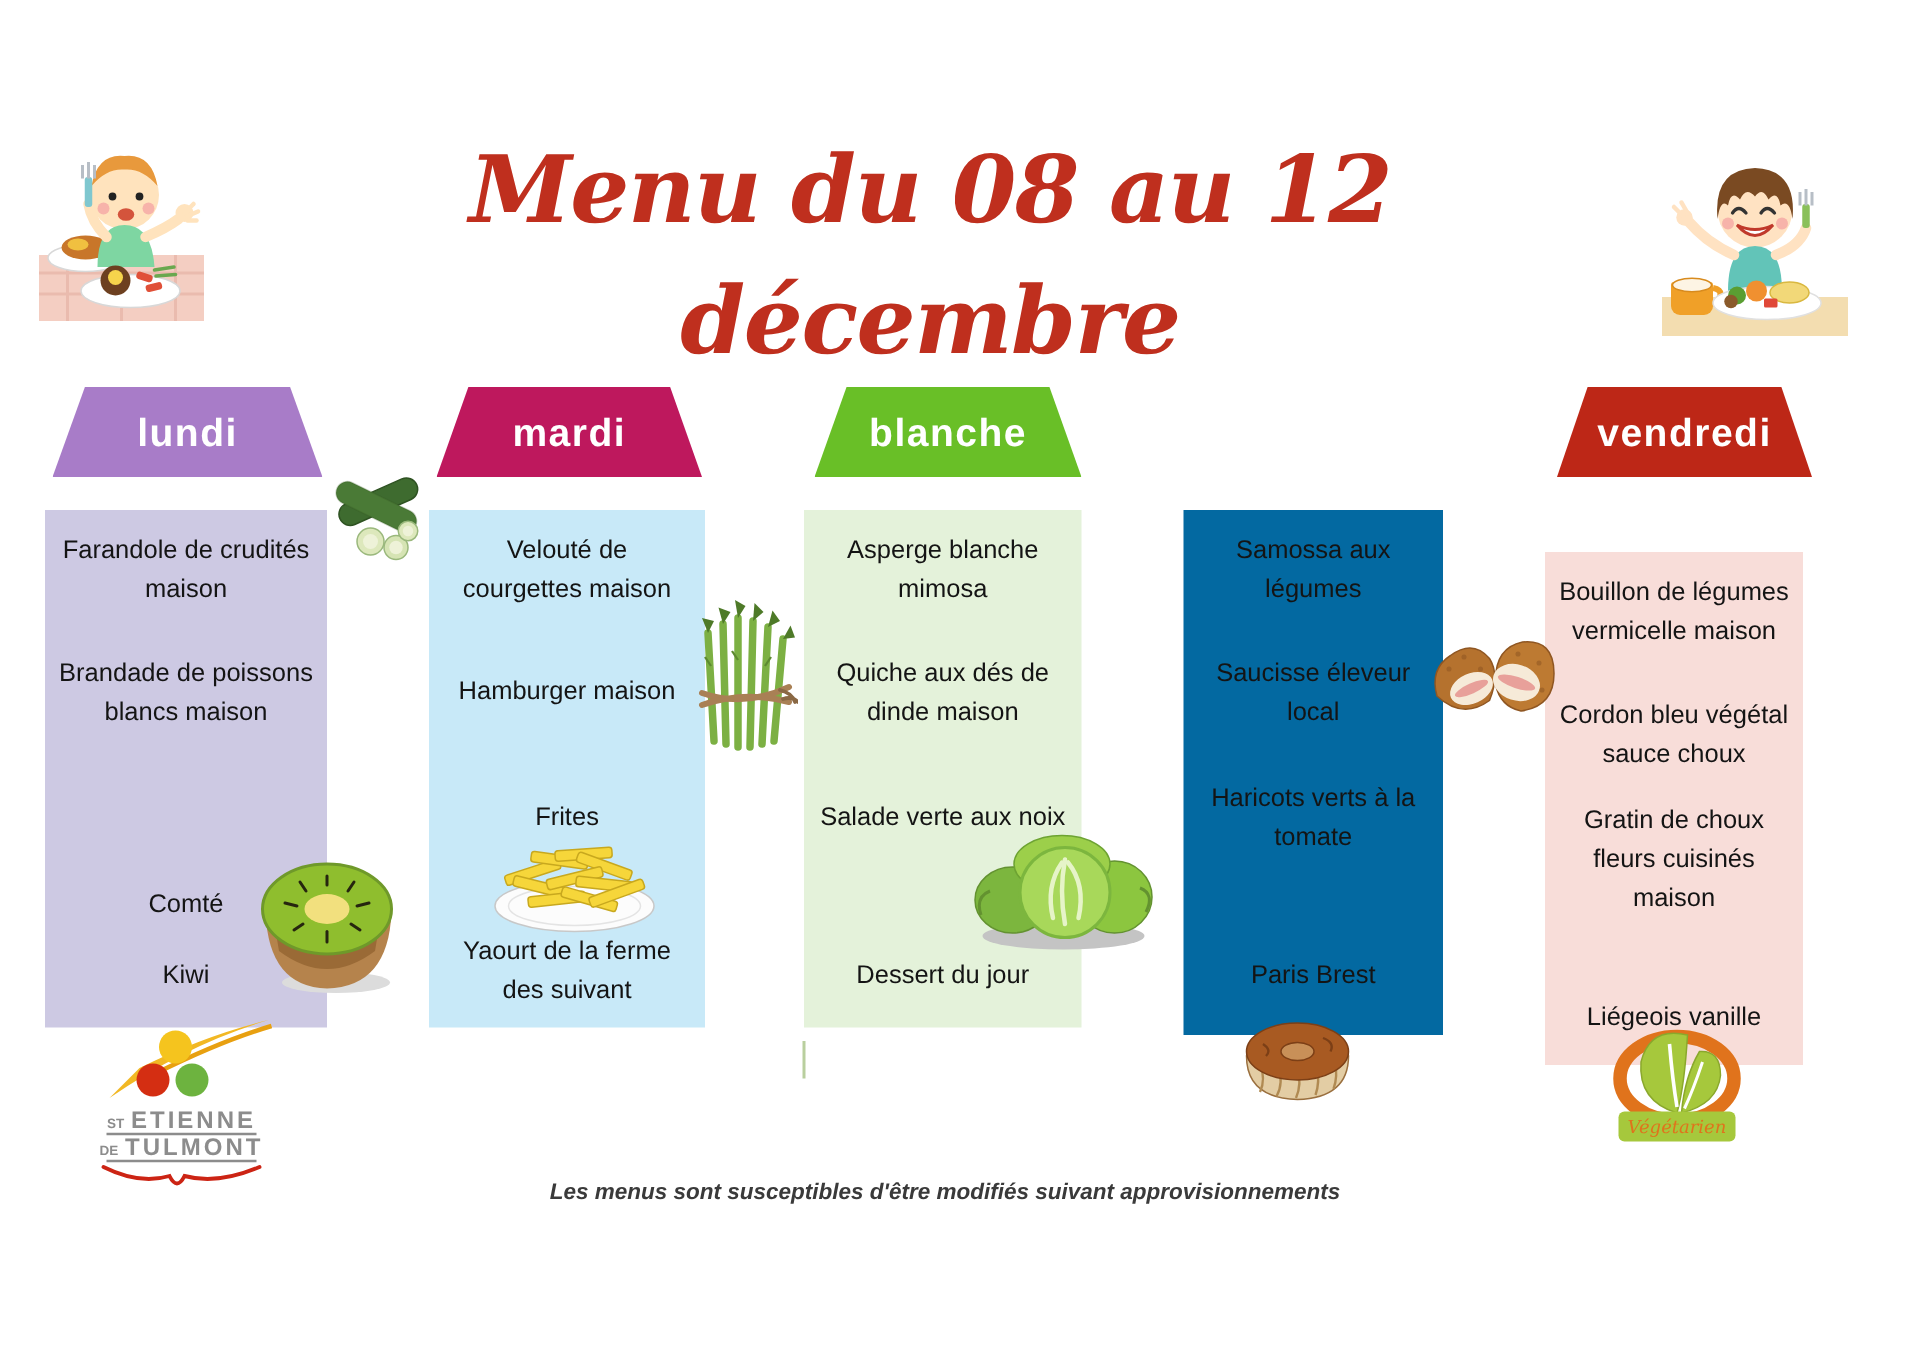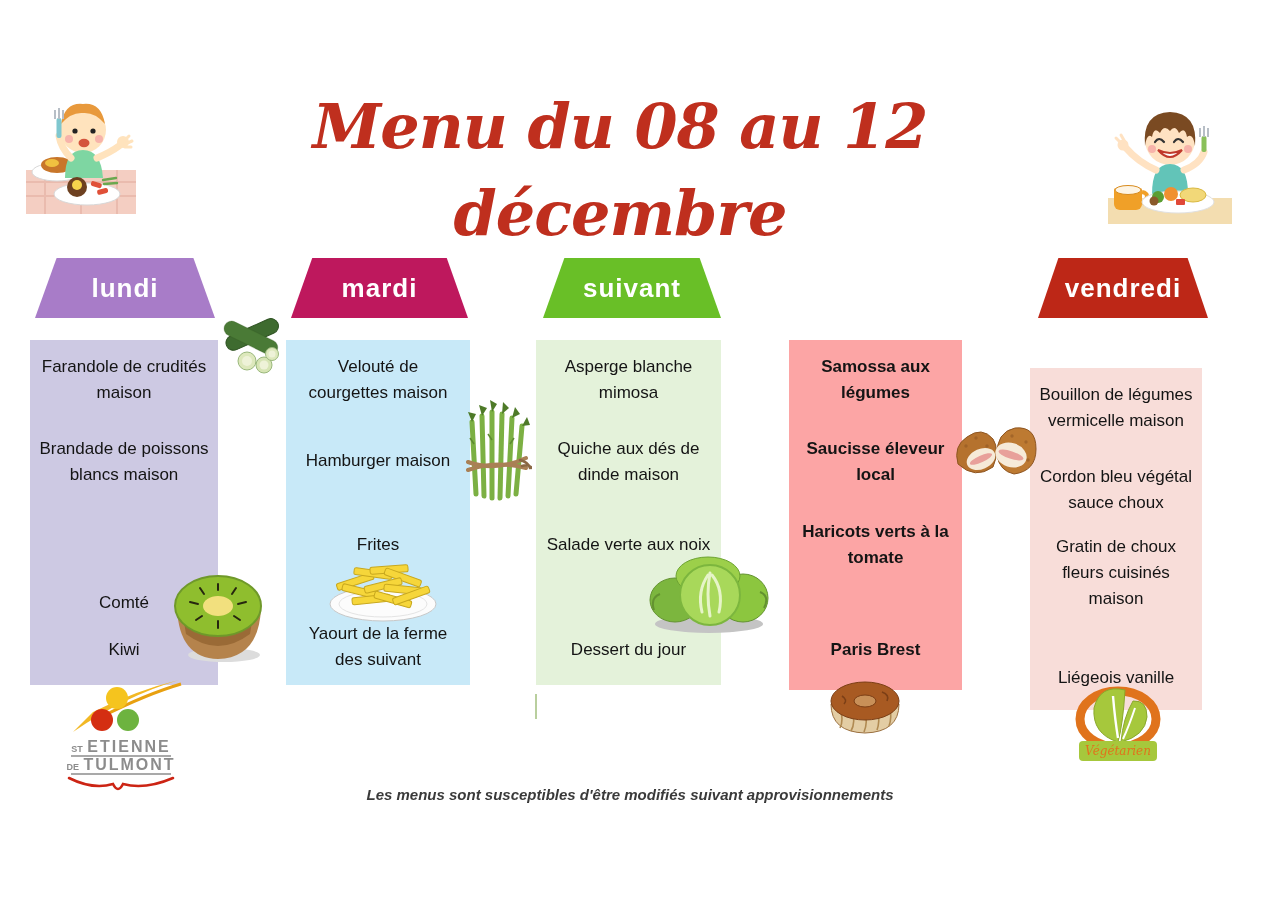--- a/index.html
+++ b/index.html
@@ -132,21 +132,21 @@
     </svg>
   </div>
 
   <div class="day-header" id="h-lundi" style="background-color: rgb(168, 124, 200);">
     <span class="day-label">lundi</span>
   </div>
   <div class="day-header" id="h-mardi" style="background-color: #be185d;">
     <span class="day-label">mardi</span>
   </div>
   <div class="day-header" id="h-mercredi" style="background-color: rgb(105, 191, 39);">
-    <span class="day-label">suivant</span>
+    <span class="day-label">blanche</span>
   </div>
   <div class="day-header" id="h-vendredi" style="background-color: rgb(189, 39, 23);">
     <span class="day-label">vendredi</span>
   </div>
 
   <div class="day-panel" id="p-lundi" style="background-color: rgb(205, 201, 227);">
     <div class="menu-item" style="top:14px">Farandole de crudités maison</div>
     <div class="menu-item" style="top:96px">Brandade de poissons blancs maison</div>
     <div class="menu-item" style="top:250px">Comté</div>
     <div class="menu-item" style="top:297px">Kiwi</div>
@@ -156,21 +156,21 @@
     <div class="menu-item" style="top:108px">Hamburger maison</div>
     <div class="menu-item" style="top:192px">Frites</div>
     <div class="menu-item mw170" style="top:281px">Yaourt de la ferme des suivant</div>
   </div>
   <div class="day-panel" id="p-mercredi" style="background-color: rgb(228, 242, 218);">
     <div class="menu-item mw160" style="top:14px">Asperge blanche mimosa</div>
     <div class="menu-item mw170" style="top:96px">Quiche aux dés de dinde maison</div>
     <div class="menu-item" style="top:192px">Salade verte aux noix</div>
     <div class="menu-item" style="top:297px">Dessert du jour</div>
   </div>
-  <div class="day-panel" id="p-jeudi" style="background-color: #fca5a5; font-weight: bold;">
+  <div class="day-panel" id="p-jeudi" style="background-color: #0369a1;">
     <div class="menu-item mw130" style="top:14px">Samossa aux légumes</div>
     <div class="menu-item mw150" style="top:96px">Saucisse éleveur local</div>
     <div class="menu-item mw150" style="top:179px">Haricots verts à la tomate</div>
     <div class="menu-item" style="top:297px">Paris Brest</div>
   </div>
   <div class="day-panel" id="p-vendredi" style="background-color: rgb(248, 221, 217); margin-top: 28px;">
     <div class="menu-item" style="top:14px">Bouillon de légumes vermicelle maison</div>
     <div class="menu-item" style="top:96px">Cordon bleu végétal sauce choux</div>
     <div class="menu-item mw150" style="top:166px">Gratin de choux fleurs cuisinés maison</div>
     <div class="menu-item" style="top:297px">Liégeois vanille</div>

